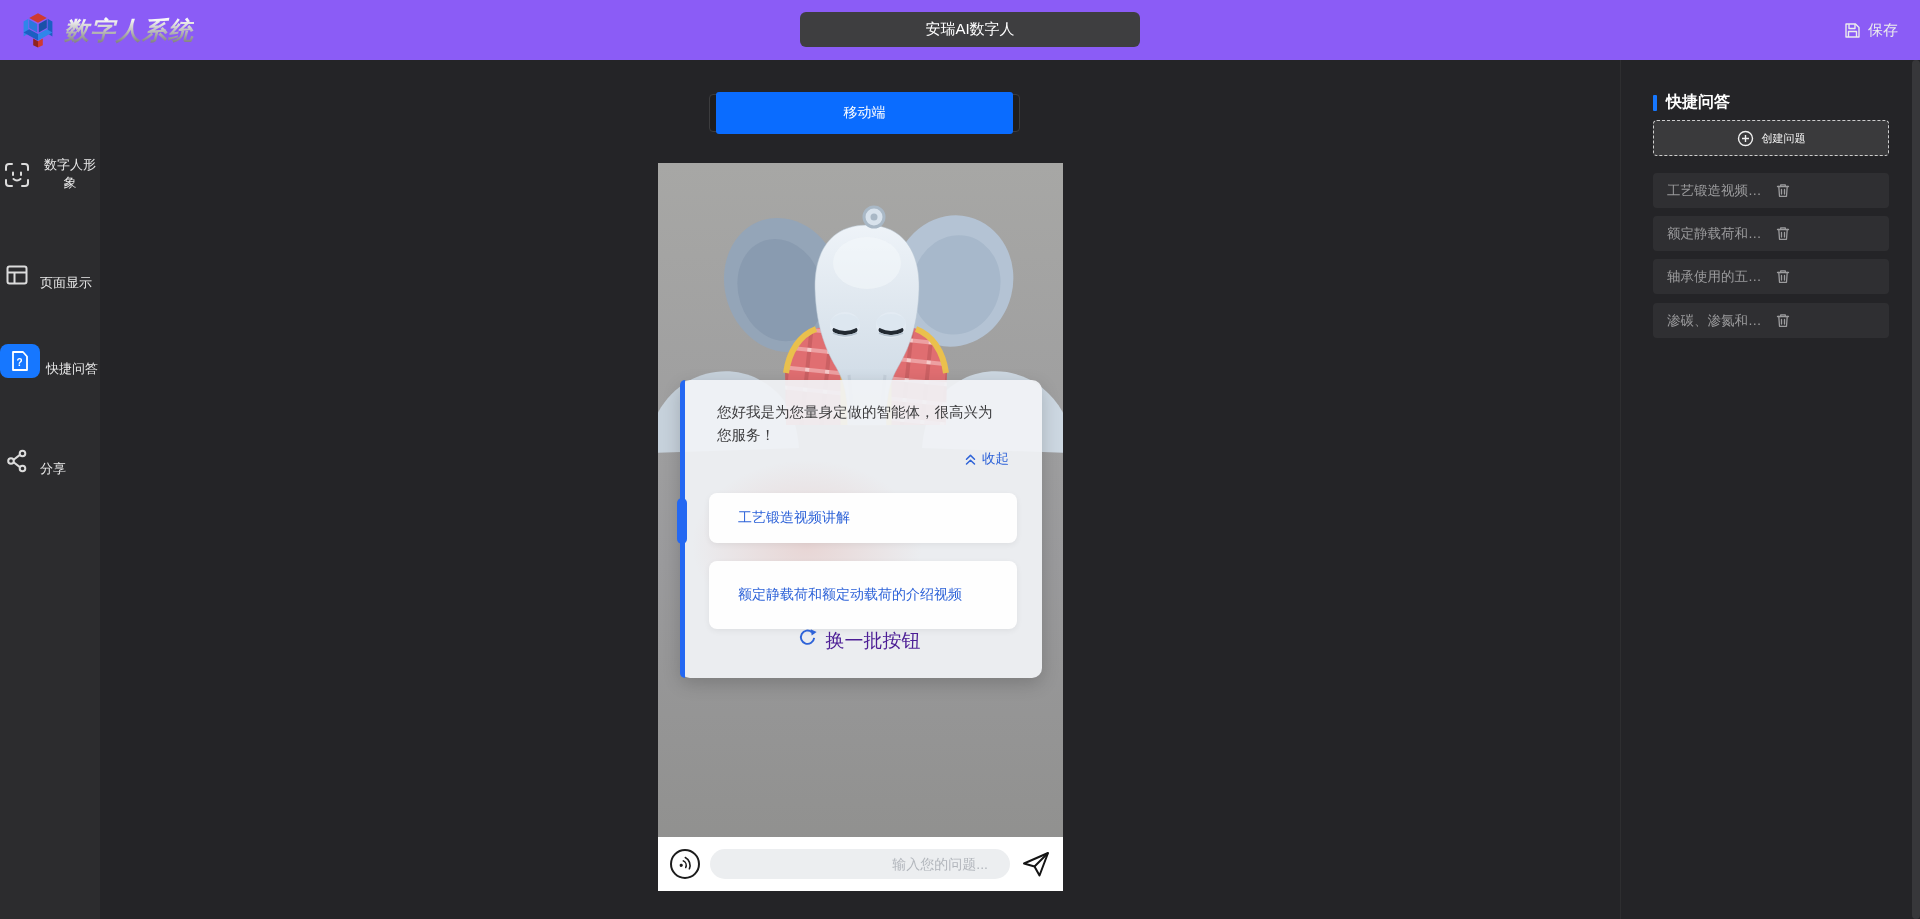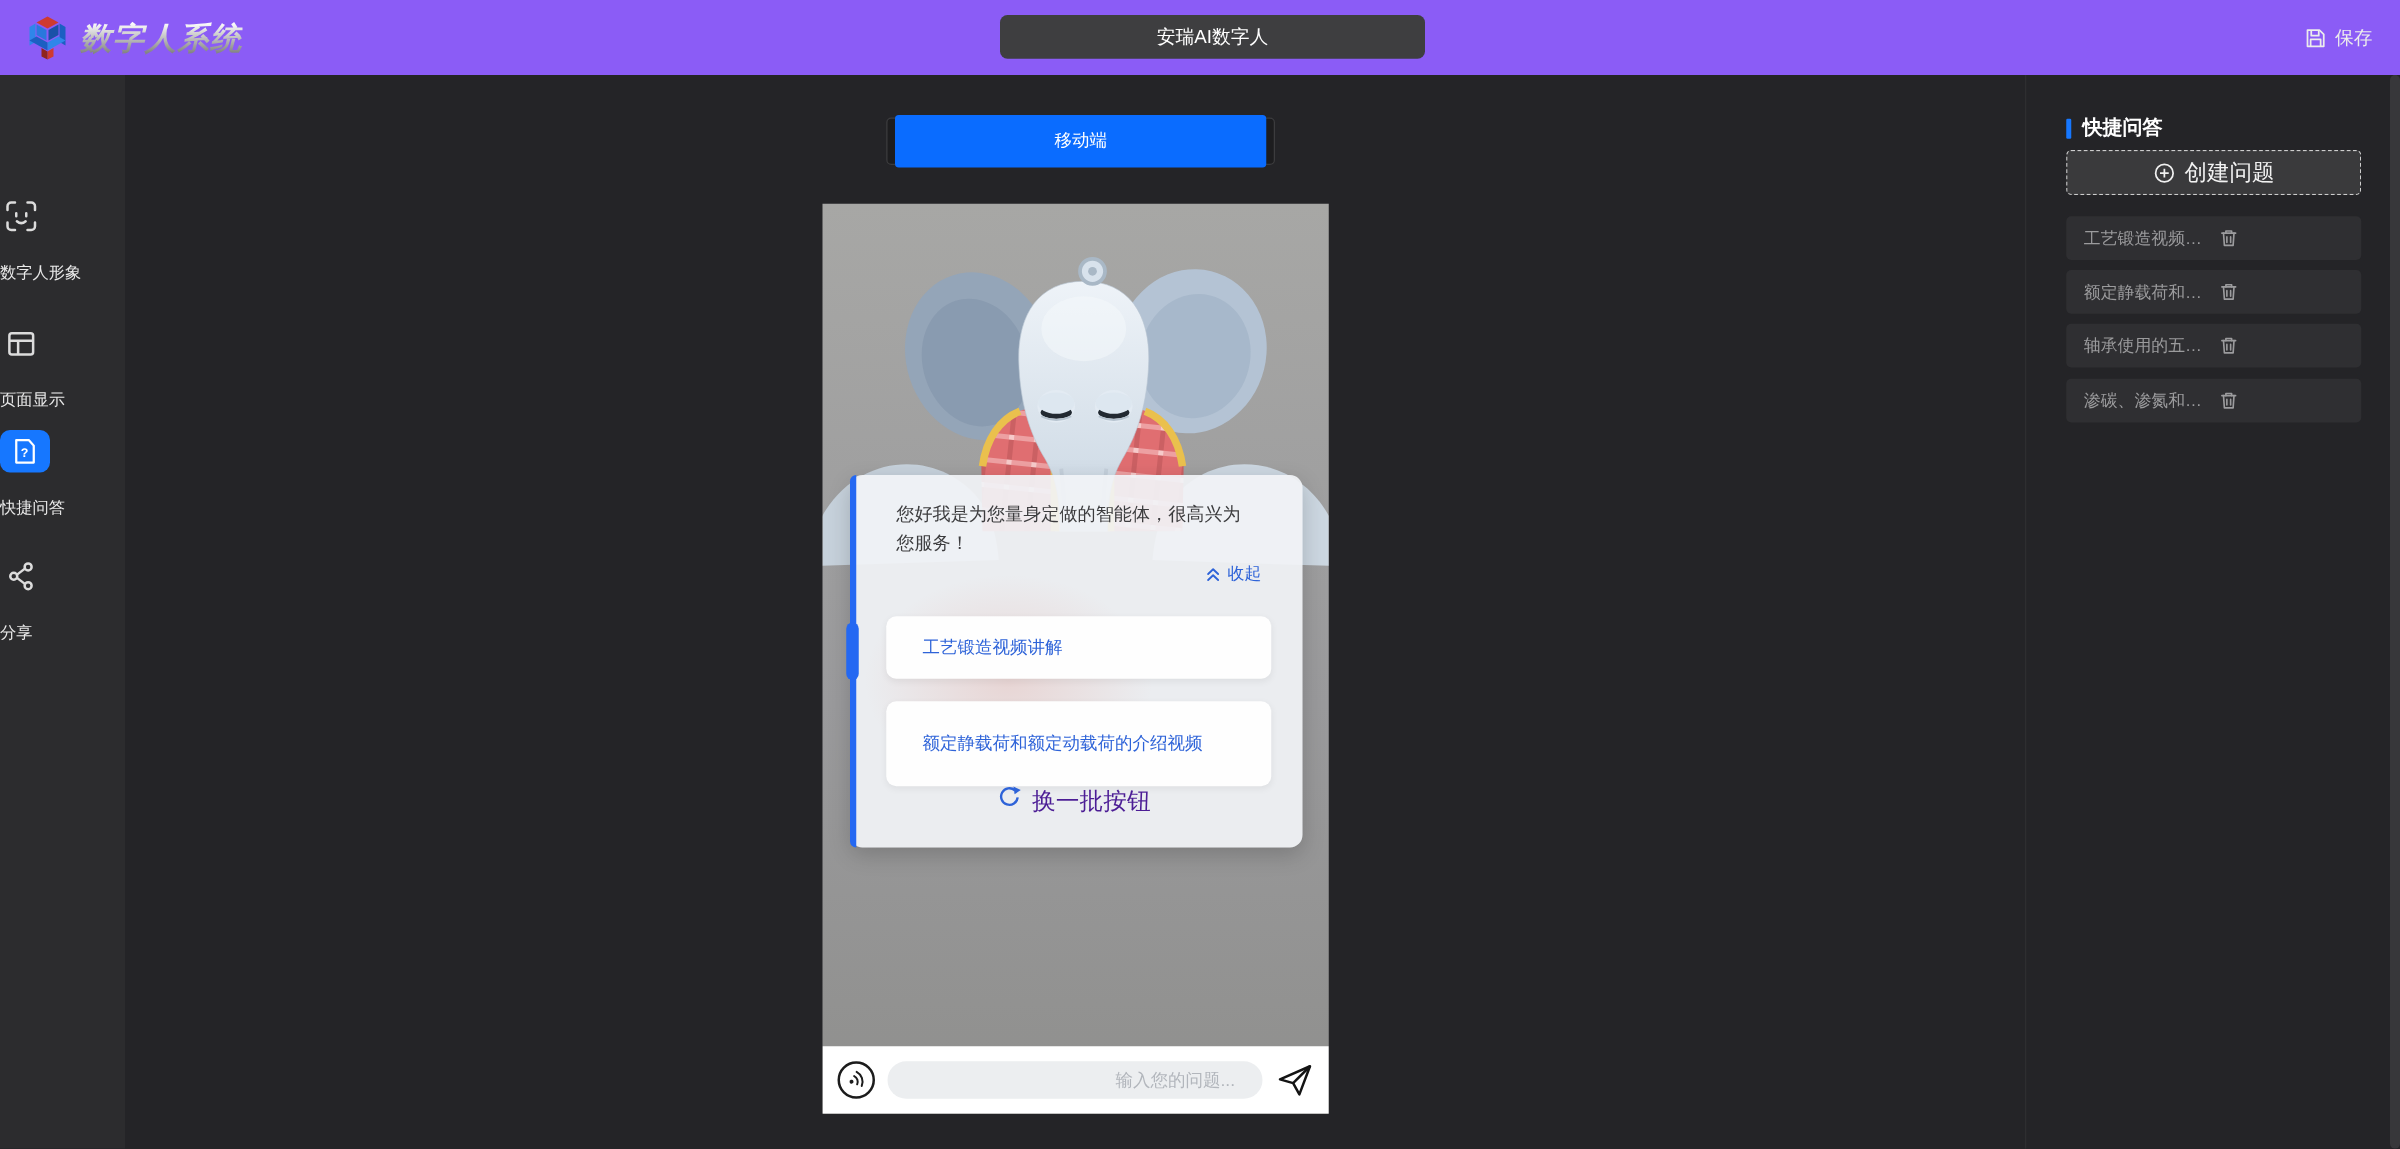--- a/index.html
+++ b/index.html
@@ -13,21 +13,21 @@
   .logo{position:absolute;left:22px;top:0;height:60px;display:flex;align-items:center;gap:10px;}
   .logo-text{font-size:25px;font-weight:700;font-style:italic;letter-spacing:1px;color:#cfcfcf;}
   @supports (-webkit-background-clip:text){
     .logo-text{background:linear-gradient(180deg,#fbfbfb 15%,#848484 85%);-webkit-background-clip:text;background-clip:text;color:transparent;}
   }
   .scene-tab{position:absolute;left:800px;top:12px;width:340px;height:35px;background:#3e3e40;border-radius:6px;
     display:flex;align-items:center;justify-content:center;color:#ffffff;font-size:15px;cursor:pointer;}
   .save-btn{position:absolute;right:22px;top:0;height:60px;display:flex;align-items:center;gap:7px;color:#ececec;font-size:15px;cursor:pointer;}
   
   .sidebar{position:absolute;left:0;top:60px;bottom:0;width:100px;background:#2c2c2e;}
-  .side-item{position:absolute;left:0;width:100px;display:flex;flex-direction:column;align-items:flex-start;gap:19px;
+  .side-item{position:absolute;left:0;width:100px;display:flex;flex-direction:row;align-items:flex-end;gap:6px;
     color:#e9e9e9;font-size:13px;cursor:pointer;text-align:center;}
   .side-item .ic{height:34px;min-width:34px;display:flex;align-items:center;justify-content:center;}
   .side-item.active .ic{width:40px;height:34px;background:#1677ff;border-radius:8px;}
   .si-0{top:96px}.si-1{top:198px}.si-2{top:284px}.si-3{top:384px}
   
   .device-switch{position:absolute;left:709px;top:94px;width:311px;height:38px;background:#1d1d1f;
     border:1px solid #3c3c3e;border-radius:4px;box-sizing:border-box;display:flex;align-items:center;justify-content:center;}
   .device-btn{width:297px;height:42px;background:#0a6cff;border-radius:3px;color:#fff;font-size:14px;
     display:flex;align-items:center;justify-content:center;cursor:pointer;}
   .phone{position:absolute;left:658px;top:163px;width:405px;height:728px;overflow:hidden;
@@ -53,21 +53,21 @@
     box-sizing:border-box;display:flex;align-items:center;justify-content:center;cursor:pointer;background:#fff;}
   .q-input{position:absolute;left:52px;top:12px;width:300px;height:30px;background:#eceef0;border:none;border-radius:15px;
     padding:0 22px;box-sizing:border-box;font-size:14px;color:#0f766e;outline:none;font-family:"Liberation Sans",sans-serif;text-align:right;}
   .q-input::placeholder{color:#b2b6bc;}
   .send-btn{position:absolute;right:12px;top:11px;cursor:pointer;height:32px;display:flex;align-items:center;}
   
   .panel{position:absolute;left:1620px;top:60px;right:0;bottom:0;background:#242427;border-left:1px solid #2e2e30;}
   .panel-title{position:absolute;left:32px;top:32px;display:flex;align-items:center;gap:9px;color:#fff;font-size:16px;font-weight:700;}
   .title-bar{width:4px;height:16px;background:#1677ff;border-radius:1px;}
   .create-btn{position:absolute;left:32px;top:60px;width:236px;height:36px;box-sizing:border-box;border:1px dashed #cdcdcd;
-    border-radius:4px;background:#3a3a3c;display:flex;align-items:center;justify-content:center;gap:8px;color:#f2f2f2;font-size:18px;cursor:pointer;}
+    border-radius:4px;background:#3a3a3c;display:flex;align-items:center;justify-content:center;gap:8px;color:#f2f2f2;font-size:11px;cursor:pointer;}
   .q-item{position:absolute;left:32px;width:236px;height:35px;background:#2f2f32;border-radius:4px;display:flex;align-items:center;
     justify-content:space-between;padding:0 12px 0 14px;box-sizing:border-box;color:#9b9b9d;font-size:13.5px;cursor:pointer;}
   .q-item span{flex:1;white-space:nowrap;overflow:hidden;text-overflow:ellipsis;}
   .q-item .trash{display:flex;align-items:center;margin-left:8px;cursor:pointer;}
   .qi-0{top:113px}.qi-1{top:156px}.qi-2{top:199px}.qi-3{top:243px}
   .scrollbar{position:absolute;right:0;top:60px;bottom:0;width:8px;background:#37373a;border-radius:4px;}
   svg{display:block;}
 </style>
 </head>
 <body>

